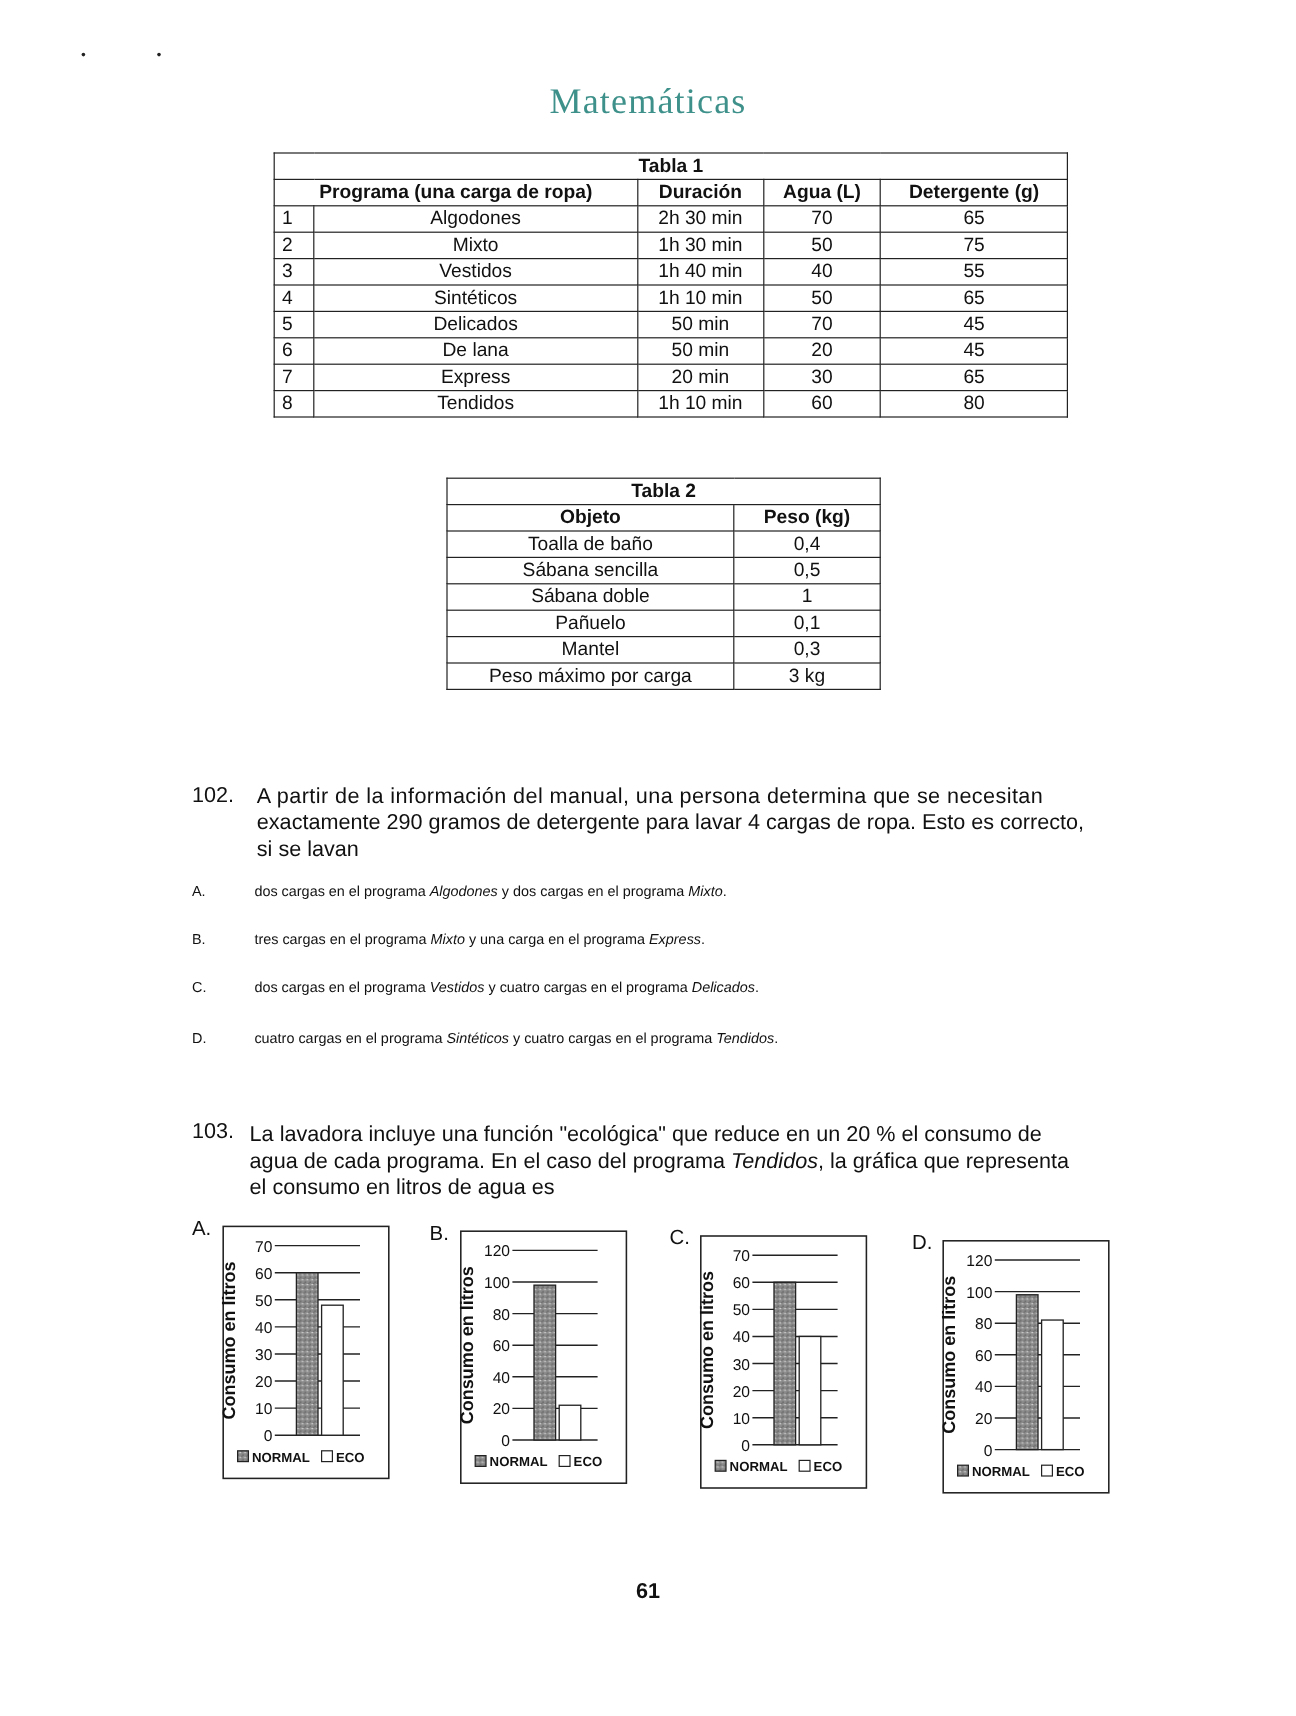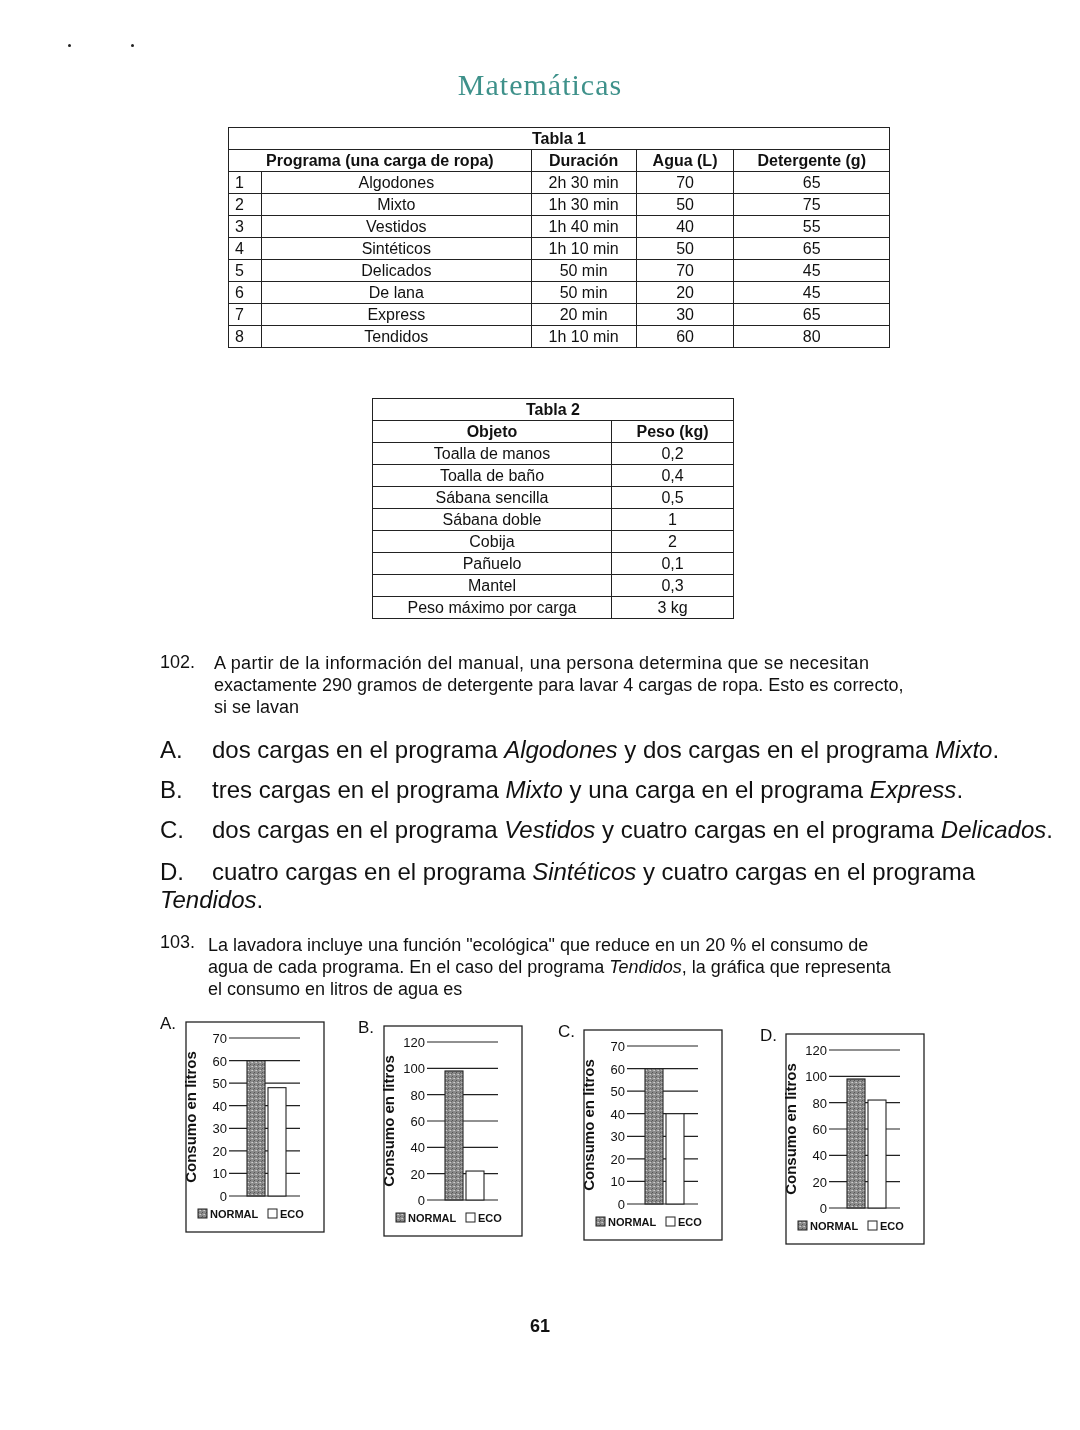--- a/index.html
+++ b/index.html
@@ -7,21 +7,21 @@
   .dot{position:absolute;width:3px;height:3px;background:#222;border-radius:50%;}
   .header{position:absolute;left:0;width:1080px;top:68px;text-align:center;font-family:"Liberation Serif",serif;font-size:30px;color:#0f766e;letter-spacing:1px;opacity:.8;}
   table{border-collapse:collapse;position:absolute;}
   td,th{border:1.5px solid #222;padding:0 4px;font-size:16px;font-weight:normal;line-height:21px;text-align:center;}
   th{font-weight:bold;margin-top:16px;}
   #t1{left:228px;top:127px;width:662px;}
   #t1 td.num{text-align:left;width:22px;padding-left:6px;}
   #t2{left:372px;top:398px;width:362px;padding-left:40px;}
   .q{position:absolute;font-size:18px;line-height:22px;}
   .qnum{position:absolute;font-weight:normal;font-size:18px;}
-  .opt{position:absolute;font-size:24px;left:160px;}
+  .opt{position:absolute;font-size:12px;left:160px;}
   .opt .lt{display:inline-block;width:52px;}
   .chart{position:absolute;}
   .chart-letter{position:absolute;font-size:17px;}
   .pagenum{position:absolute;left:0;width:1080px;top:1316px;text-align:center;font-weight:bold;font-size:18px;}
   i{font-style:italic;}
 </style>
 </head>
 <body>
 
 <div class="dot" style="left:68px;top:44px;"></div>
@@ -106,38 +106,30 @@
     <tr>
         <th colspan="2">Tabla 2</th>
       </tr>
     <tr>
       <th style="width:230px">Objeto</th>
       <th>Peso (kg)</th>
     </tr>
   </thead>
   <tbody id="t2body">
       <tr>
-        <td>Toalla de manos</td>
-        <td>0,2</td>
-      </tr>
-      <tr>
         <td>Toalla de baño</td>
         <td>0,4</td>
       </tr>
       <tr>
         <td>Sábana sencilla</td>
         <td>0,5</td>
       </tr>
       <tr>
         <td>Sábana doble</td>
         <td>1</td>
-      </tr>
-      <tr>
-        <td>Cobija</td>
-        <td>2</td>
       </tr>
       <tr>
         <td>Pañuelo</td>
         <td>0,1</td>
       </tr>
       <tr>
         <td>Mantel</td>
         <td>0,3</td>
       </tr>
       <tr>

